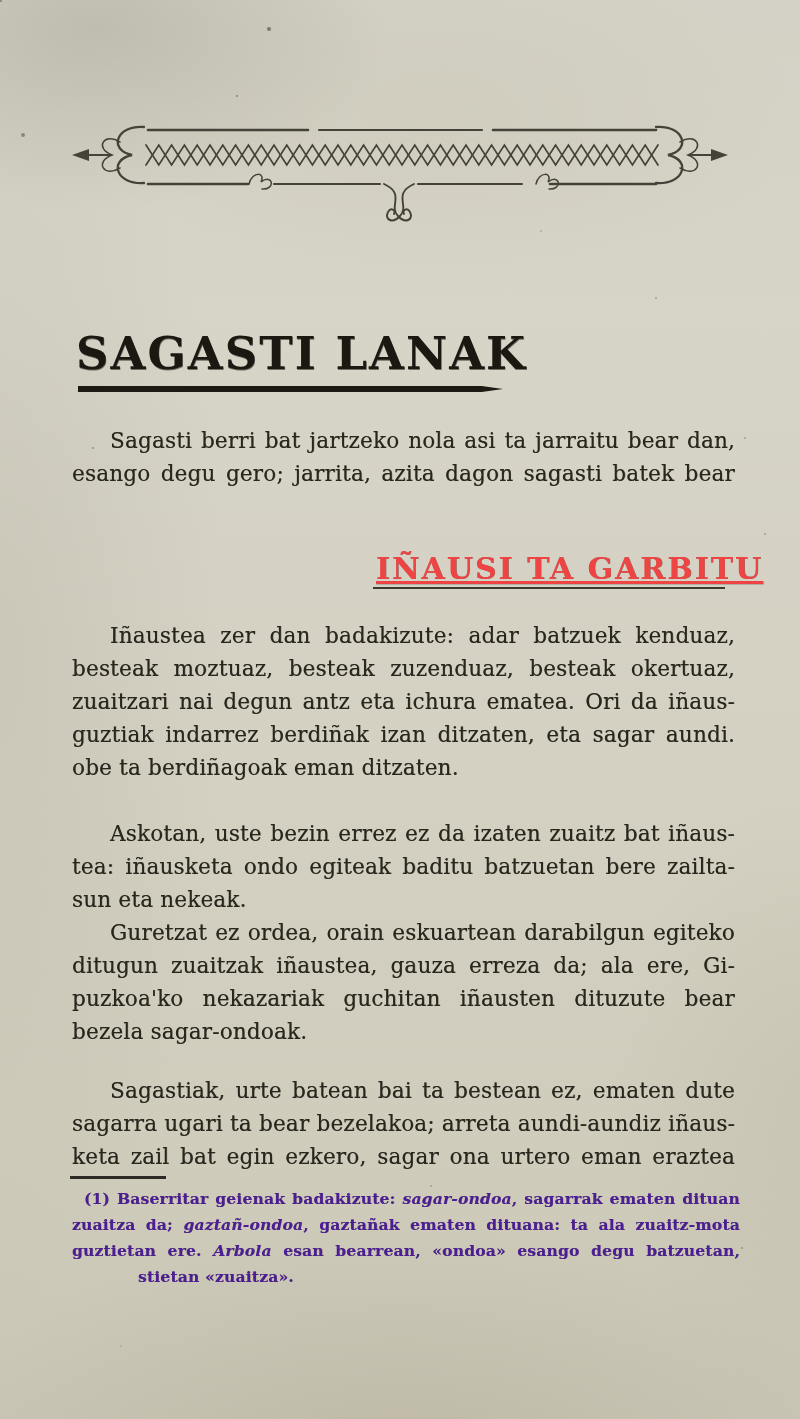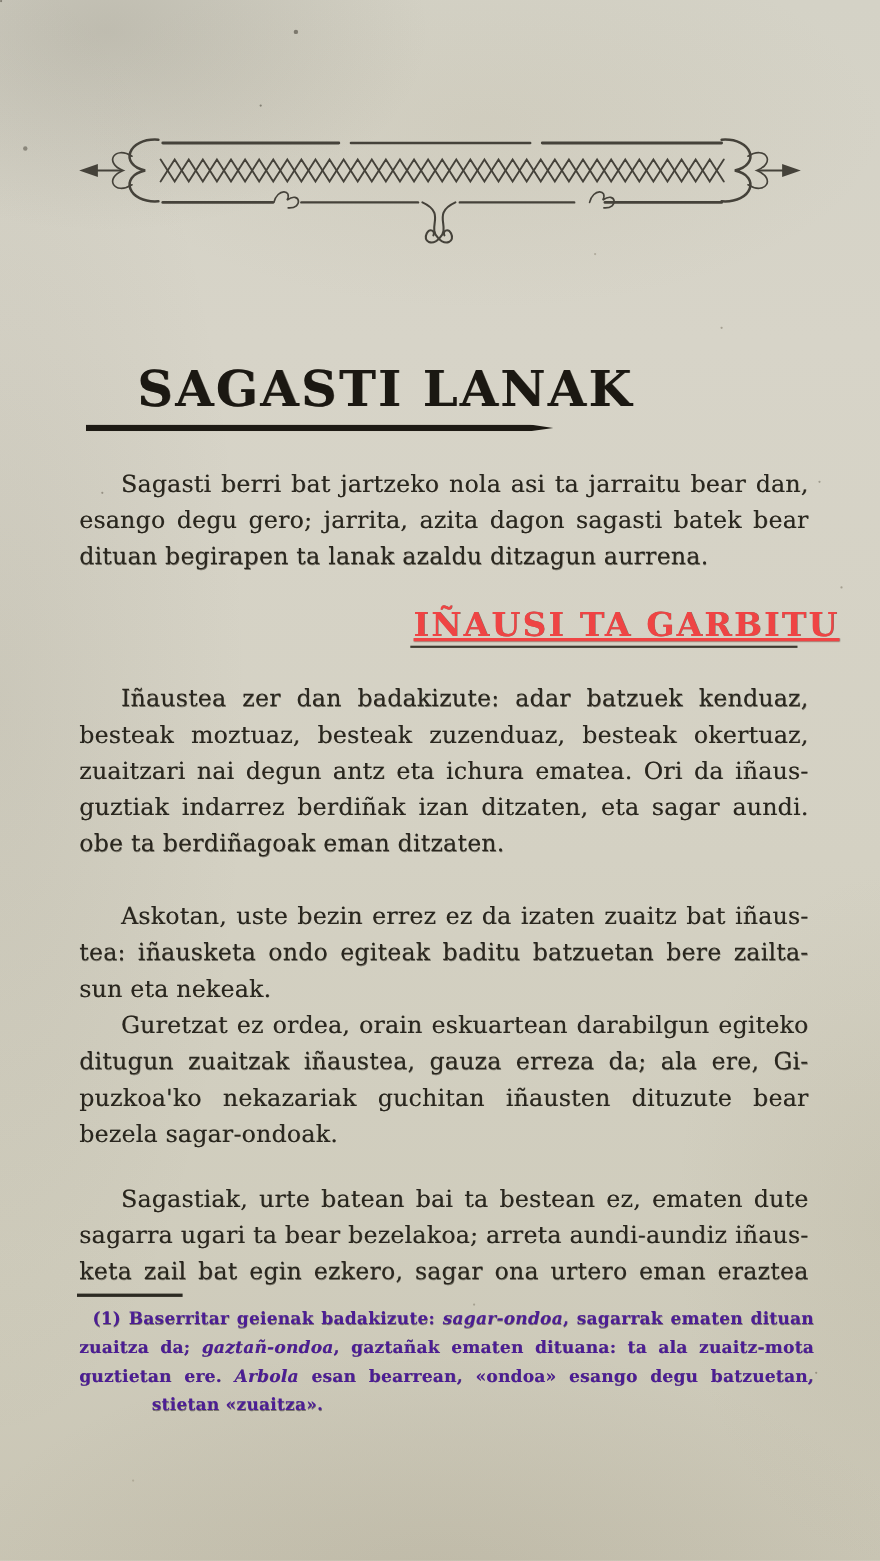--- a/index.html
+++ b/index.html
@@ -79,27 +79,26 @@
     <path d="M62,22 C46,12 36,28 54,35 C36,42 46,58 62,48" stroke-width="1.5"></path>
     <line x1="28" y1="35" x2="52" y2="35" stroke-width="1.8"></line>
     <polygon points="14,35 31,29 31,41" fill="#45423a" stroke="none"></polygon>
     <path d="M598,7 C626,5 634,30 610,35 C634,40 626,65 598,63" stroke-width="2.3"></path>
     <path d="M622,22 C638,12 648,28 630,35 C648,42 638,58 622,48" stroke-width="1.5"></path>
     <line x1="632" y1="35" x2="656" y2="35" stroke-width="1.8"></line>
     <polygon points="670,35 653,29 653,41" fill="#45423a" stroke="none"></polygon>
   </g>
 </svg>
 
-<h1 class="page-title" style="margin:0;text-align:right;">SAGASTI LANAK</h1>
+<h1 class="page-title" style="margin:0;">SAGASTI LANAK</h1>
 <div class="title-underline"></div>
 
 <div id="para-intro" class="body-par">
     <div class="tline first">Sagasti berri bat jartzeko nola asi ta jarraitu bear dan,</div>
     <div class="tline">esango degu gero; jarrita, azita dagon sagasti batek bear</div>
-    <div class="tline last">dituan begirapen ta lanak azaldu ditzagun aurrena.</div>
   </div>
 
 <h2 class="section-heading" style="margin:0;">IÑAUSI TA GARBITU</h2>
 <div class="heading-underline"></div>
 
 <div id="para-b1" class="body-par">
     <div class="tline first">Iñaustea zer dan badakizute: adar batzuek kenduaz,</div>
     <div class="tline">besteak moztuaz, besteak zuzenduaz, besteak okertuaz,</div>
     <div class="tline">zuaitzari nai degun antz eta ichura ematea. Ori da iñaus-</div>
     <div class="tline">guztiak indarrez berdiñak izan ditzaten, eta sagar aundi.</div>

